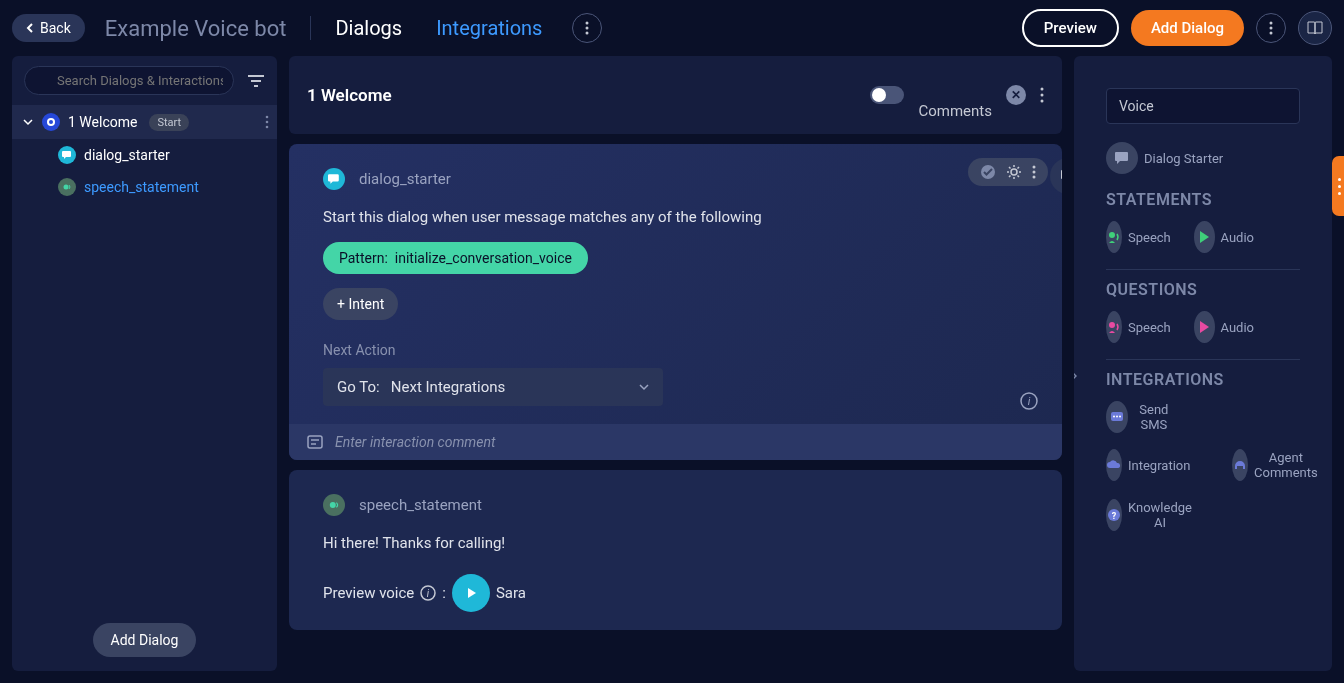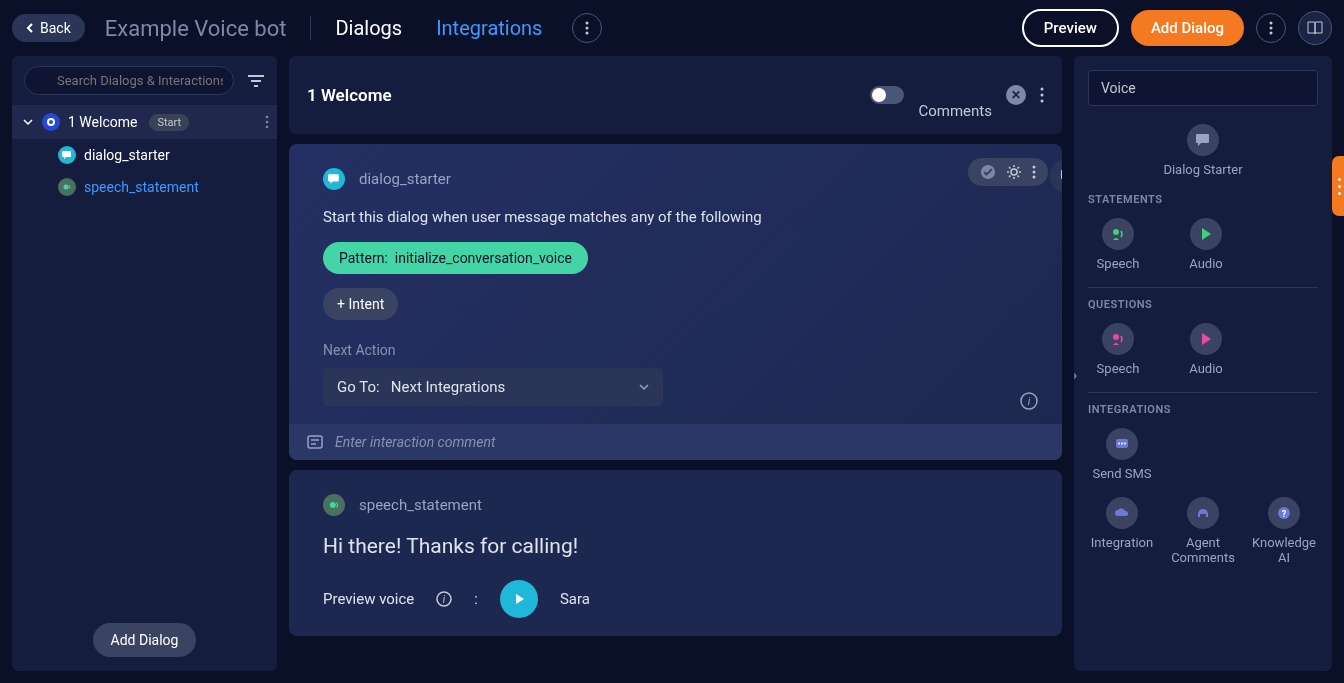--- a/index.html
+++ b/index.html
@@ -55,30 +55,30 @@
   .card-actions span, .card-actions svg { cursor: pointer; }
   .bubble-btn { position: absolute; right: -24px; top: 14px; width: 36px; height: 36px; border-radius: 50%; background: #2a3558; display: flex; align-items: center; justify-content: center; cursor: pointer; }
   .card-desc { color: #e0e3eb; font-size: 15px; margin-bottom: 16px; }
   .pattern-chip { background: #44d5a7; color: #0a1028; border-radius: 18px; padding: 8px 16px; display: inline-block; font-size: 14px; margin-bottom: 14px; }
   .intent-btn { background: #3a4462; color: #fff; border: none; border-radius: 16px; padding: 8px 14px; font-size: 14px; cursor: pointer; display: block; margin-bottom: 22px; }
   .next-label { color: #8891ae; font-size: 14px; margin-bottom: 10px; }
   .select { background: #2a3558; border-radius: 4px; padding: 10px 14px; width: 340px; display: flex; align-items: center; justify-content: space-between; cursor: pointer; font-size: 15px; color: #e0e3eb; }
   .info-icon { position: absolute; right: 24px; bottom: 14px; cursor: pointer; }
   .comment-row { background: #2b3766; border-radius: 0 0 8px 8px; padding: 10px 18px; display: flex; align-items: center; gap: 12px; color: #8891ae; font-size: 14px; font-style: italic; }
 
-  .speech-text { color: #e0e3eb; font-size: 21px; margin-bottom: 22px; }
-  .preview-voice-row { display: flex; align-items: center; gap: 22px; color: #e0e3eb; font-size: 15px; }
+  .speech-text { color: #e0e3eb; font-size: 15px; margin-bottom: 22px; }
+  .preview-voice-row { display: flex; align-items: center; gap: 6px; color: #e0e3eb; font-size: 15px; }
   .play-btn { width: 38px; height: 38px; border-radius: 50%; background: #1fb8d8; display: flex; align-items: center; justify-content: center; cursor: pointer; }
 
-  .sidebar-right { width: 258px; background: #151d3e; border-radius: 6px; padding: 14px; overflow-y: auto; position: relative; }
+  .sidebar-right { width: 258px; background: #151d3e; border-radius: 6px; padding: 32px; overflow-y: auto; position: relative; }
   .voice-input { width: 100%; background: #0e1432; border: 1px solid #2a3558; border-radius: 4px; padding: 9px 12px; color: #c4c8d3; font-size: 14px; margin-bottom: 18px; }
-  .palette-item-single { display: flex; flex-direction: column; align-items: center; gap: 6px; margin-bottom: 16px; }
+  .palette-item-single { display: flex; flex-direction: row; align-items: center; gap: 6px; margin-bottom: 16px; }
   .palette-icon { width: 32px; height: 32px; border-radius: 50%; background: #3a4462; display: flex; align-items: center; justify-content: center; cursor: pointer; }
   .palette-label { color: #9aa3c0; font-size: 13px; text-align: center; }
-  .section-title { color: #7d88a8; font-size: 11px; font-weight: 600; letter-spacing: 0.5px; margin: 6px 0 12px 0; border-top: 1px solid #2a3558; padding-top: 10px; }
+  .section-title { color: #7d88a8; font-size: 16px; font-weight: 600; letter-spacing: 0.5px; margin: 6px 0 12px 0; border-top: 1px solid #2a3558; padding-top: 10px; }
   .section-title.first { border-top: none; padding-top: 0; }
   .palette-row { display: flex; gap: 28px; margin-bottom: 10px; flex-wrap: wrap; }
   .palette-row .palette-item-single { margin-bottom: 6px; width: 60px; }
   .palette-row.three .palette-item-single { width: 68px; }
   .palette-row.three { gap: 12px; justify-content: space-between; }
 
   .right-tab { position: absolute; right: -2px; top: 156px; width: 14px; height: 60px; background: #f47920; border-radius: 7px 0 0 7px; display: flex; flex-direction: column; align-items: center; justify-content: center; gap: 4px; cursor: pointer; }
   .right-tab span { width: 3px; height: 3px; background: #fff; border-radius: 50%; }
   .collapse-arrow { position: absolute; left: -8px; top: 310px; width: 14px; height: 20px; color: #7d88a8; cursor: pointer; display: flex; align-items: center; justify-content: center; }
 

